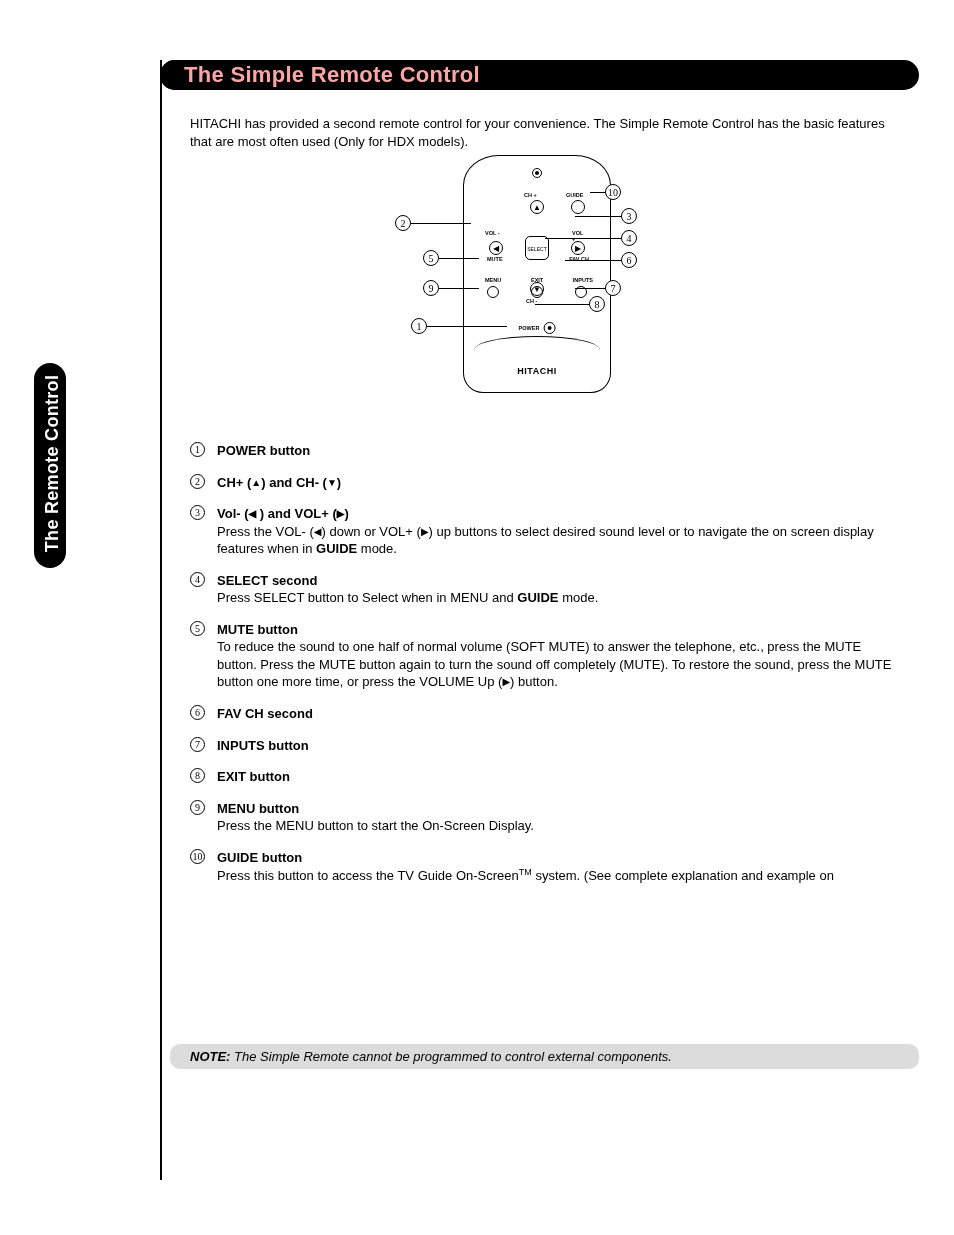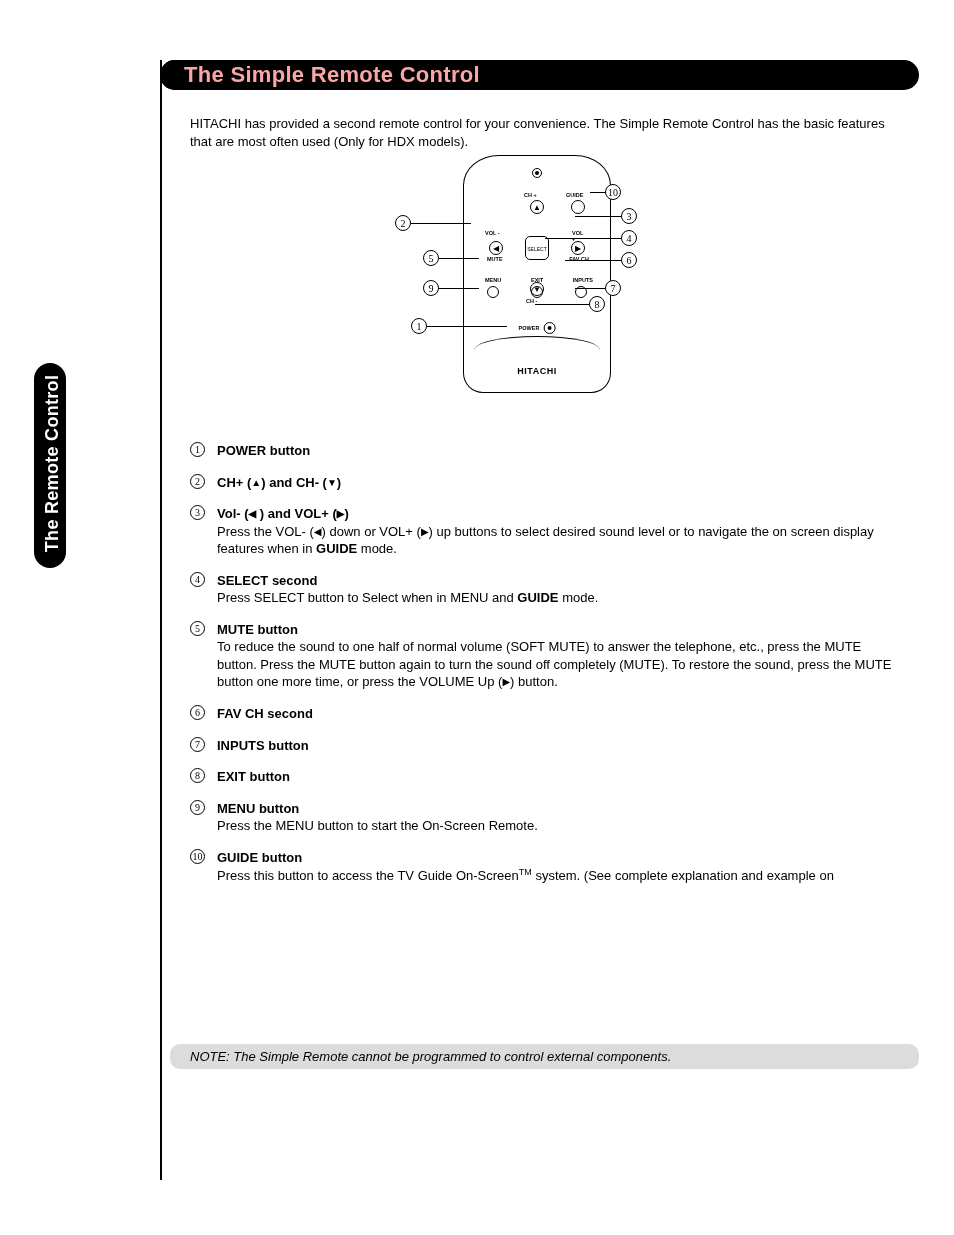--- a/index.html
+++ b/index.html
@@ -148,21 +148,21 @@
     position: absolute;
     left: 170px;
     right: 35px;
     top: 1044px;
     background: #dcdcdc;
     border-radius: 10px;
     padding: 5px 20px;
     font-size: 13px;
     font-style: italic;
   }
-  .note-bar .nl { font-weight: 400; }
+  .note-bar .nl { font-weight: 700; }
   sup { font-size: 9px; margin-top: 28px;}
 </style>
 </head>
 <body>
 
 <div class="vline"></div>
 <div class="title-dot"></div>
 <div class="title-bar">
   <span>The Simple Remote Control</span>
 </div>
@@ -234,19 +234,19 @@
 
 <div class="items" id="items-container">
     <div class="item"><span class="num">1</span><span class="hd">POWER button</span><br></div>
     <div class="item"><span class="num">2</span><span class="hd">CH+ (<span class="tri">▲</span>) and CH- (<span class="tri">▼</span>)</span><br></div>
     <div class="item"><span class="num">3</span><span class="hd">Vol- (<span class="tri">◀</span> ) and VOL+ (<span class="tri">▶</span>)</span><br><span class="desc">Press the VOL- (<span class="tri">◀</span>) down or VOL+ (<span class="tri">▶</span>) up buttons to select desired sound level or to navigate the on screen display features when in <b>GUIDE</b> mode.</span></div>
     <div class="item"><span class="num">4</span><span class="hd">SELECT second</span><br><span class="desc">Press SELECT button to Select when in MENU and <b>GUIDE</b> mode.</span></div>
     <div class="item"><span class="num">5</span><span class="hd">MUTE button</span><br><span class="desc">To reduce the sound to one half of normal volume (SOFT MUTE) to answer the telephone, etc., press the MUTE button.  Press the MUTE button again to turn the sound off completely (MUTE).  To restore the sound, press the MUTE button one more time, or press the VOLUME Up (<span class="tri">▶</span>) button.</span></div>
     <div class="item"><span class="num">6</span><span class="hd">FAV CH second</span><br></div>
     <div class="item"><span class="num">7</span><span class="hd">INPUTS button</span><br><span class="desc"></span></div>
     <div class="item"><span class="num">8</span><span class="hd">EXIT button</span><br></div>
-    <div class="item"><span class="num">9</span><span class="hd">MENU button</span><br><span class="desc">Press the MENU button to start the On-Screen Remote.</span></div>
+    <div class="item"><span class="num">9</span><span class="hd">MENU button</span><br><span class="desc">Press the MENU button to start the On-Screen Display.</span></div>
     <div class="item"><span class="num">10</span><span class="hd">GUIDE button</span><br><span class="desc">Press this button to access the TV Guide On-Screen<sup>TM</sup> system.  (See complete explanation and example on</span></div>
   </div>
 
 <div class="note-bar">
   <span class="nl">NOTE:</span><span>  The Simple Remote cannot be programmed to control external components.</span>
 </div>
 
 </body></html>

